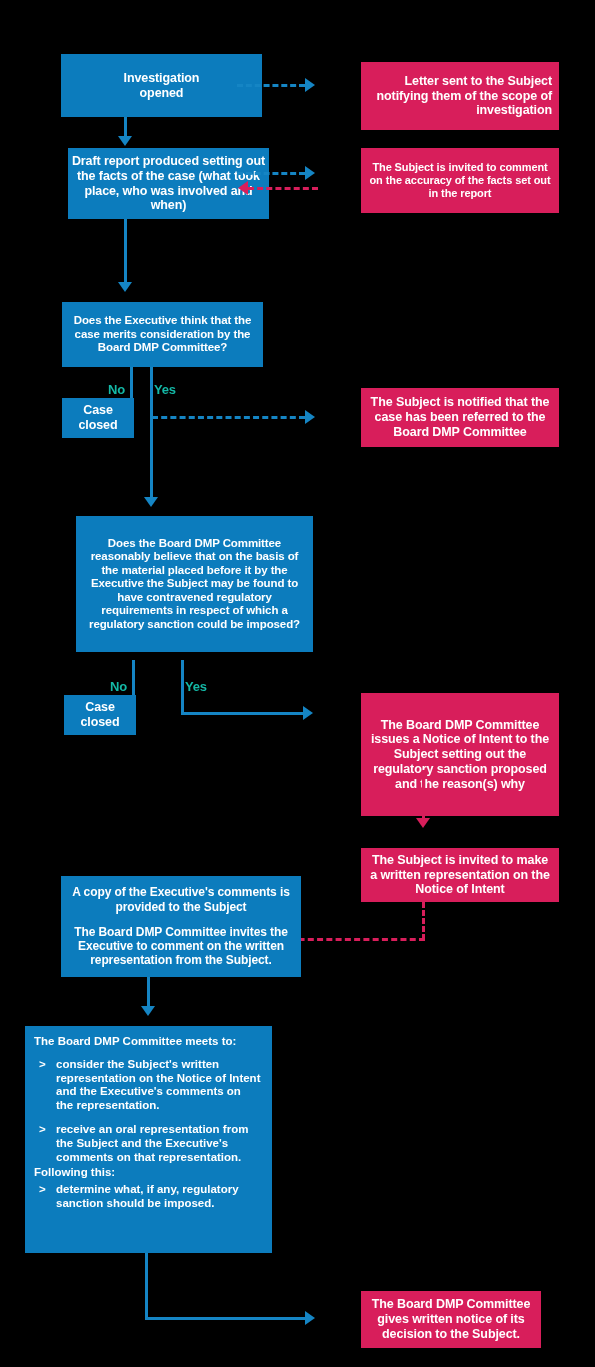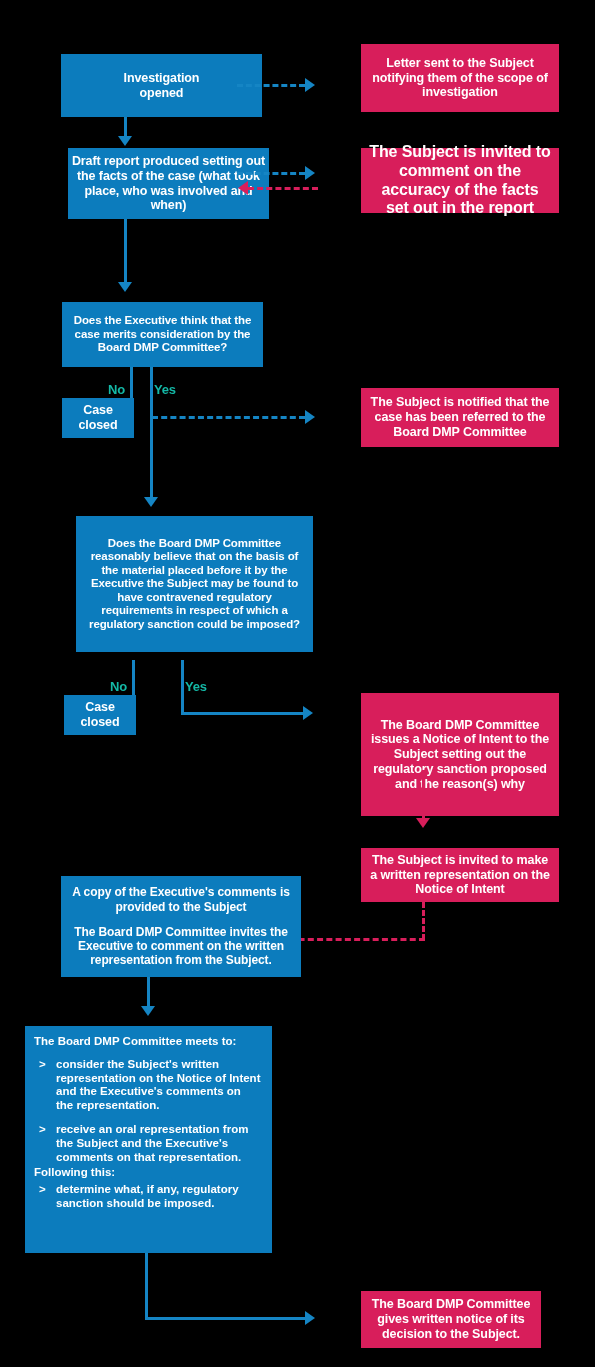--- a/index.html
+++ b/index.html
@@ -109,35 +109,35 @@
 </head>
 <body>
 
 <div id="stage">
 
   <div class="node blue" style="left:25px;top:54px;width:201px;height:63px;font-size:12.5px;">
     <p>Investigation</p>
     <p style="margin-top:0">opened</p>
   </div>
 
-  <div class="node pink" style="left:325px;top:44px;width:198px;height:68px;font-size:12.5px;padding:0 7px;">
+  <div class="node pink" style="left:325px;top:62px;width:198px;height:68px;font-size:12.5px;padding:0 7px;text-align:right;">
     <p>Letter sent to the Subject notifying them of the scope of investigation</p>
   </div>
 
   <div class="dash-h-blue" style="left:237px;top:84px;width:68px;"></div>
   <div class="arrow right-blue" style="left:305px;top:78px;"></div>
 
   <div class="seg v-blue" style="left:124px;top:117px;height:22px;"></div>
   <div class="arrow down-blue" style="left:118px;top:136px;"></div>
 
   <div class="node blue" style="left:32px;top:148px;width:201px;height:71px;font-size:12.5px;padding:0 1px;">
     <p>Draft report produced setting out the facts of the case (what took place, who was involved and when)</p>
   </div>
 
-  <div class="node pink" style="left:325px;top:148px;width:198px;height:65px;font-size:16px;padding:0 7px;">
+  <div class="node pink" style="left:325px;top:148px;width:198px;height:65px;font-size:11px;padding:0 7px;">
     <p>The Subject is invited to comment on the accuracy of the facts set out in the report</p>
   </div>
 
   <div class="dash-h-blue" style="left:237px;top:172px;width:68px;"></div>
   <div class="arrow right-blue" style="left:305px;top:166px;"></div>
 
   <div class="dash-h-pink" style="left:248px;top:187px;width:70px;"></div>
   <div class="arrow left-pink" style="left:238px;top:181px;"></div>
 
   <div class="seg v-blue" style="left:124px;top:219px;height:65px;"></div>

